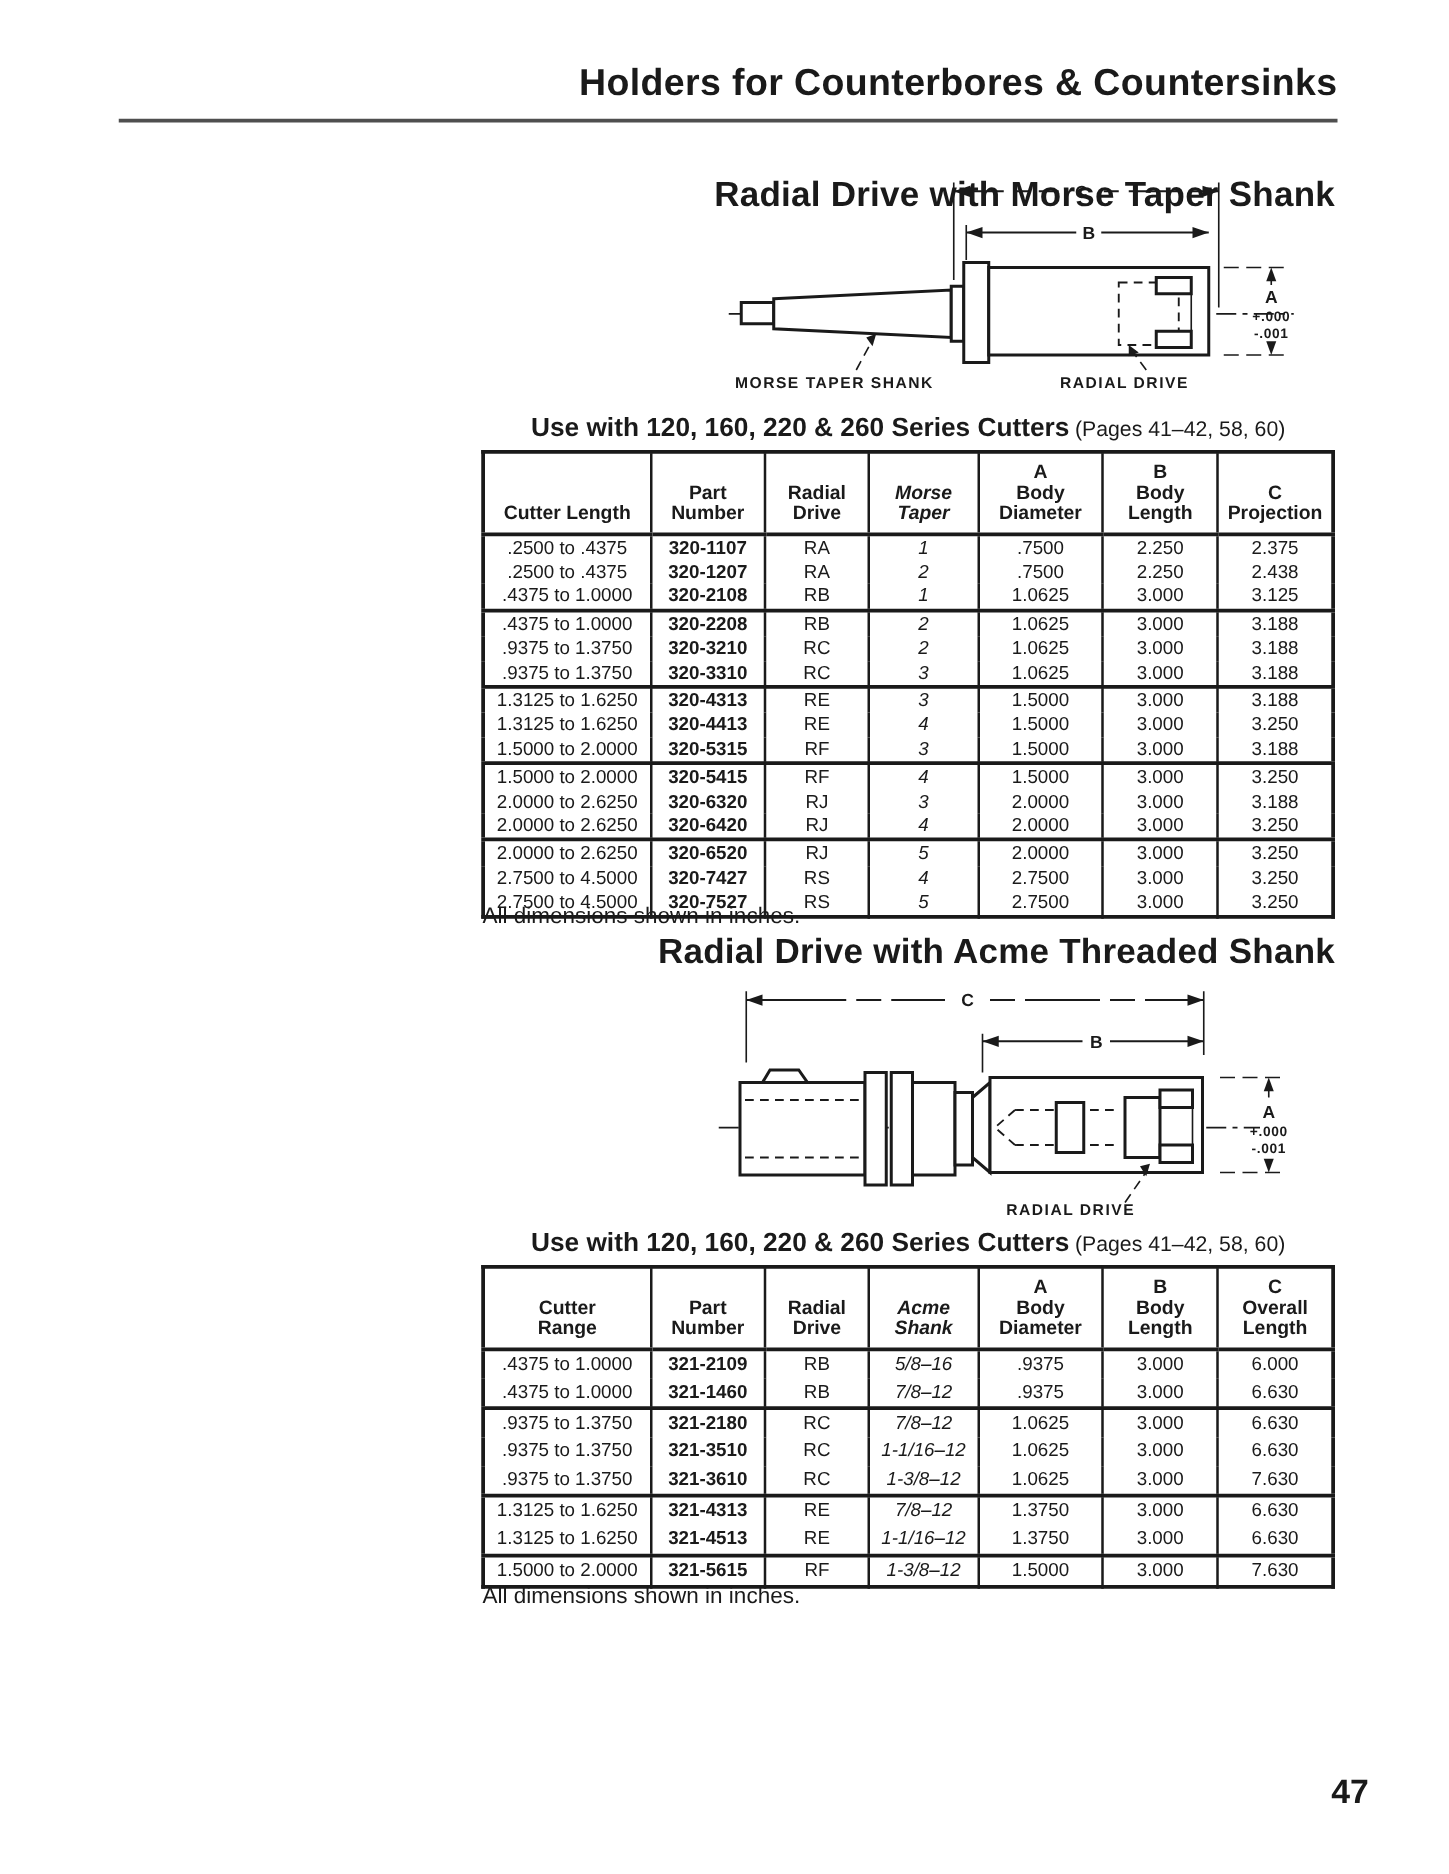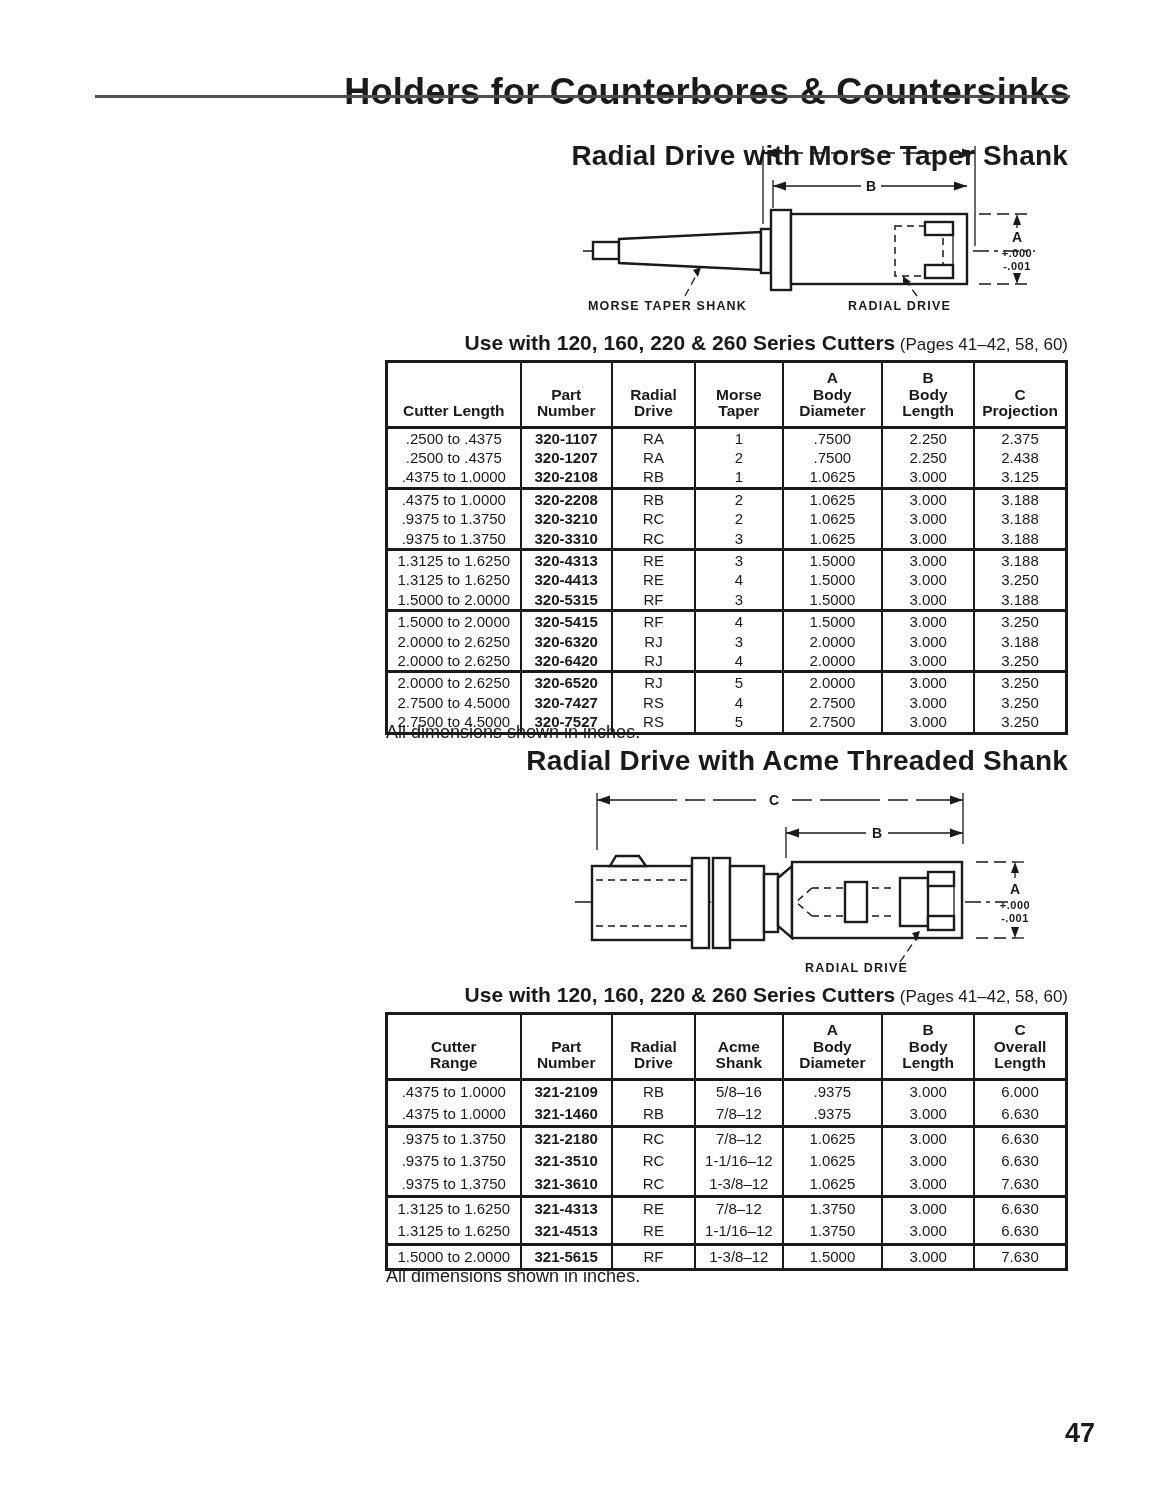--- a/index.html
+++ b/index.html
@@ -4,49 +4,49 @@
 <style>
   html,body{margin:0;padding:0;background:#fff;}
   body{
     width:1159px;height:1499px;position:relative;overflow:hidden;
     font-family:"Liberation Sans",sans-serif;color:#1a1a1a;
     -webkit-font-smoothing:antialiased;
   }
   .abs{position:absolute;}
   
   #page-title{left:95px;top:50px;width:975px;text-align:right;
-    font-size:36px;font-weight:bold;letter-spacing:.3px;margin-top:21px;}
+    font-size:30px;font-weight:bold;letter-spacing:.3px;}
   #title-rule{left:95px;top:95px;width:975px;height:3px;background:#4f4f4f;}
   .section-title{left:95px;width:973px;text-align:right;
     font-size:28px;font-weight:bold;letter-spacing:.2px;}
   #sec1-title{top:101px;margin-top:39px;}
   #sec2-title{top:745px;}
   
-  .caption{left:385px;width:683px;text-align:right;white-space:nowrap;}
+  .caption{left:385px;width:683px;text-align:center;white-space:nowrap;}
   #cap1{top:331px;}
   #cap2{top:983px;}
   .cap-b{font-size:21px;font-weight:bold;}
   .cap-n{font-size:17px;}
   
   .dtable{border-collapse:collapse;width:683px;table-layout:fixed;
     border:3px solid #1a1a1a;}
   .dtable th,.dtable td{border-left:2px solid #1a1a1a;text-align:center;
     overflow:hidden;white-space:nowrap;}
   .dtable th:first-child,.dtable td:first-child{border-left:none;}
   .dtable th{font-size:15.5px;font-weight:bold;line-height:16.5px;
     vertical-align:bottom;padding:7px 1px 6px;border-bottom:3px solid #1a1a1a;}
   .dtable tbody{border-top:3px solid #1a1a1a;}
   .dtable td{font-size:15px;padding:0 1px;}
   #table1 td{line-height:19.4px;}
   #table2 td{line-height:22.3px;}
   .dtable td.b{font-weight:bold;margin-top:24px;}
   .dtable th:nth-child(1),.dtable td:nth-child(1){width:19.9%;}
   .dtable th:nth-child(2),.dtable td:nth-child(2){width:13.4%;}
   .dtable th:nth-child(3),.dtable td:nth-child(3){width:12.2%;}
-  .dtable th:nth-child(4),.dtable td:nth-child(4){width:12.8%;}
+  .dtable th:nth-child(4),.dtable td:nth-child(4){width:12.8%;font-style:italic;}
   .dtable th:nth-child(5),.dtable td:nth-child(5){width:14.7%;}
   .dtable th:nth-child(6),.dtable td:nth-child(6){width:13.5%;}
   .dtable th:nth-child(7),.dtable td:nth-child(7){width:13.5%;}
   #table1-wrap{left:385px;top:360px;}
   #table2-wrap{left:385px;top:1012px;}
   .footnote{font-size:18px;color:#1a1a1a;}
   #footnote1{left:386px;top:722px;}
   #footnote2{left:386px;top:1266px;}
   #page-number{left:1040px;top:1418px;width:55px;text-align:right;font-size:27px;font-weight:bold;}
   

